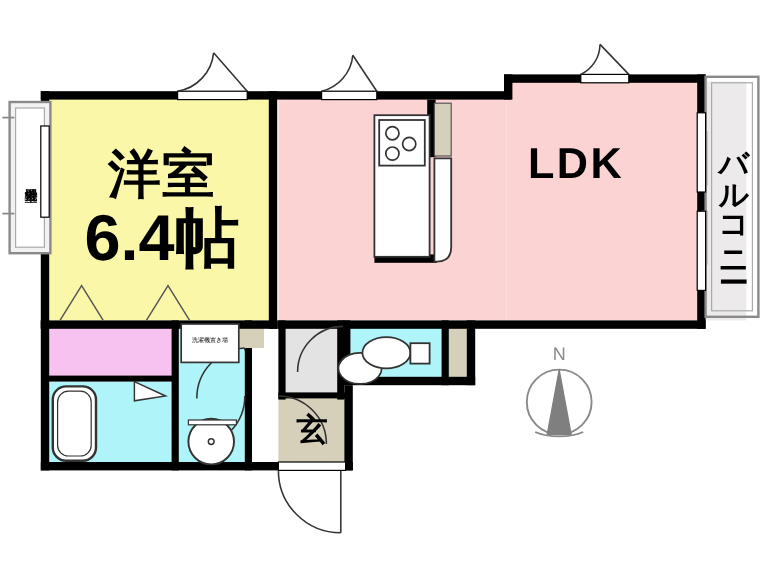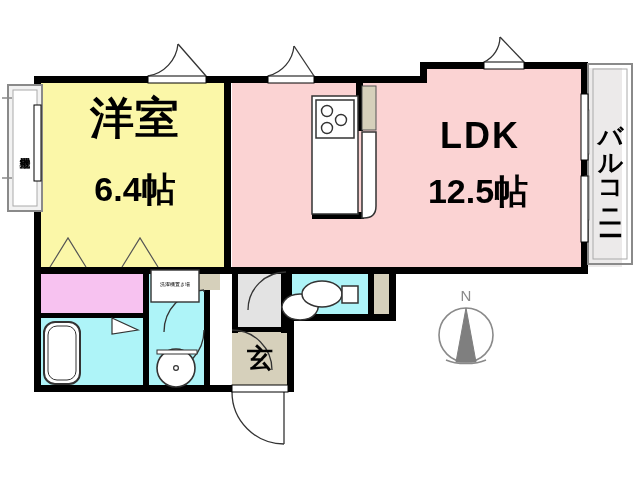--- a/index.html
+++ b/index.html
@@ -32,21 +32,21 @@
     font-weight: bold;
     line-height: 1.0;
     white-space: pre;
     text-align: center;
   }
   .lbl-room-name {
     font-size: 44px;
     letter-spacing: 1px;
   }
   .lbl-room-size {
-    font-size: 34px;
+    font-size: 54px;
     letter-spacing: 0px;
   }
   .lbl-ldk {
     font-size: 36px;
     letter-spacing: 2px;
   }
   .lbl-cl {
     font-size: 30px;
     letter-spacing: 2px;
   }
@@ -249,27 +249,26 @@
     </g>
 
     <g>
       <circle cx="466" cy="335" r="27" fill="none" stroke="#8a8a8a" stroke-width="1.6"></circle>
       <path d="M 466 308 L 476 362 L 456 362 Z" fill="#7f7f7f" stroke="#7f7f7f" stroke-width="1"></path>
       <path d="M 446 360 A 26 10 0 0 0 486 360" fill="none" stroke="#8a8a8a" stroke-width="1.4"></path>
     </g>
 
   </svg>
 
-  <div class="lbl lbl-room-name" style="left:70px; top:99px; width:130px;font-family:Liberation Mono, monospace;">洋室</div>
+  <div class="lbl lbl-room-name" style="left:70px; top:124px; width:130px;">洋室</div>
 
   <div class="lbl lbl-room-size" style="left:60px; top:172px; width:150px;">6.4帖</div>
 
   <div class="lbl lbl-ldk" style="left:400px; top:118px; width:160px;">LDK</div>
 
-  <div class="lbl lbl-room-size" style="left:378px; top:174px; width:200px;">12.5帖</div>
 
 
   <div class="lbl lbl-genkan" style="left:236px; top:345px; width:48px;">玄</div>
 
   <div class="lbl lbl-vert lbl-balcony" style="left:598px; top:76px; height:178px;">バルコニー</div>
 
   <div class="lbl lbl-vert lbl-outdoor" style="left:19px; top:112px; height:74px;">室外機置場</div>
 
   <div class="lbl lbl-washer" style="left:153px; top:282px; width:44px;">洗濯機置き場</div>
 

